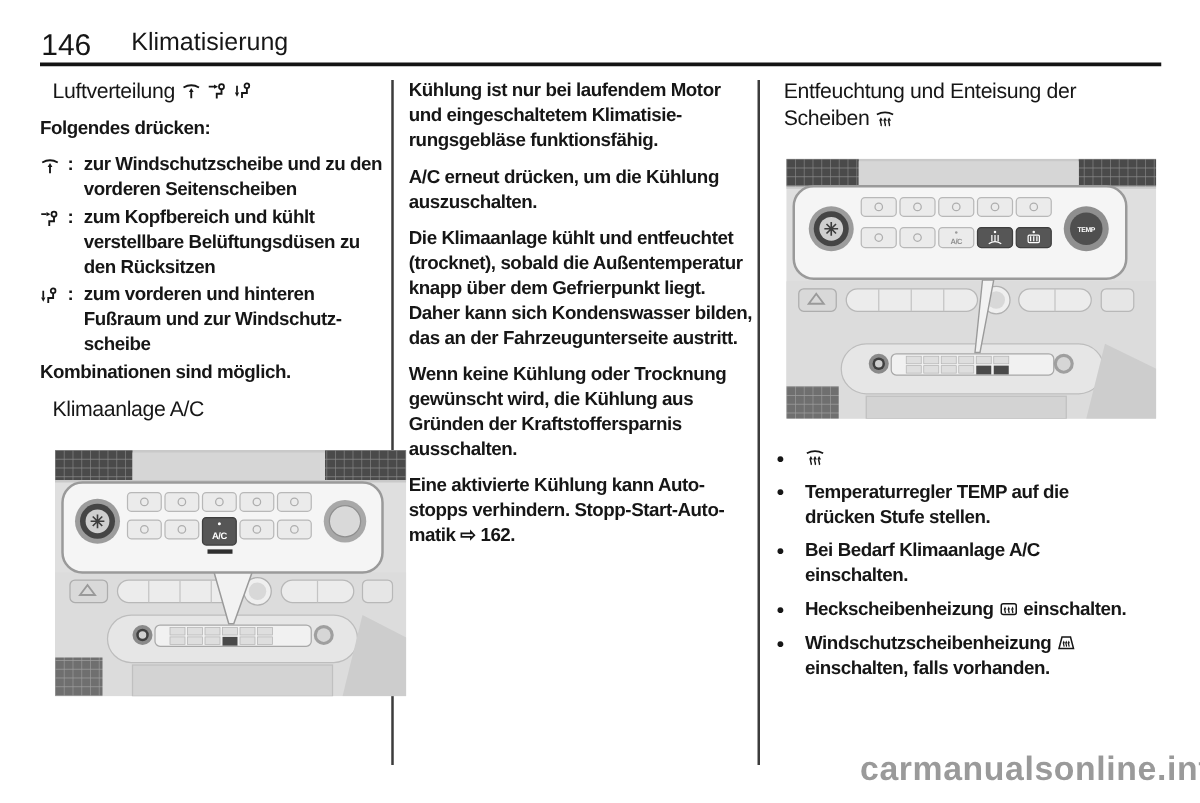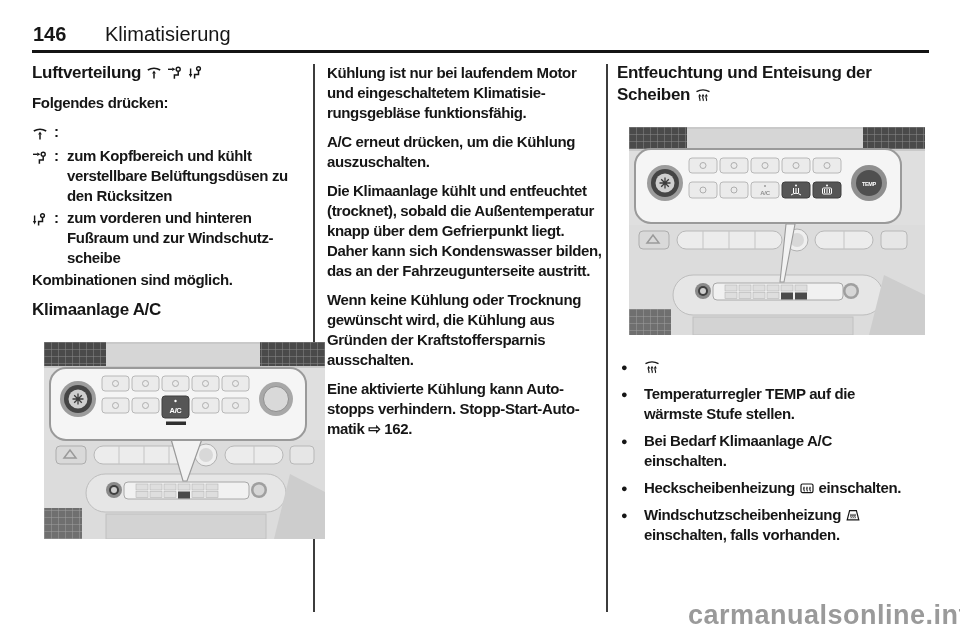--- a/index.html
+++ b/index.html
@@ -1,30 +1,30 @@
 <!DOCTYPE html>
 <html><head>
 <meta charset="utf-8">
 <style>
   html,body{margin:0;padding:0}
   body{
     width:960px;height:642px;position:relative;background:#ffffff;
     font-family:"Liberation Sans",sans-serif;color:#161616;overflow:hidden;
   }
-  .hdr-num{position:absolute;left:33px;top:23px;font-size:20px;font-weight:bold}
+  .hdr-num{position:absolute;left:33px;top:23px;font-size:24px;font-weight:normal}
   .hdr-title{position:absolute;left:105px;top:23px;font-size:20px;font-weight:normal}
   .hdr-rule{position:absolute;left:32px;top:50px;width:897px;height:3px;background:#141414}
   .vdiv{position:absolute;top:64px;width:2px;height:548px;background:#3c3c3c}
   #vdiv1{left:313px}
   #vdiv2{left:606px}
   .col{position:absolute;top:62px;font-size:15px;font-weight:600;line-height:20px;letter-spacing:-0.35px}
   #col1{left:32px;width:281px}
   #col2{left:327px;width:277px}
   #col3{left:617px;width:296px}
-  .col h3{font-size:17px;line-height:22px;margin:0 0 9px;font-weight:bold;letter-spacing:-0.3px}
+  .col h3{font-size:17px;line-height:22px;margin:0 10px 9px;font-weight:normal;letter-spacing:-0.3px}
   .col p{margin:1px 0 9px}
   .kv{display:flex;margin:0 0 2px}
   .kv .ic{width:22px;flex:none;padding-top:2px}
   .kv .sep{width:13px;flex:none}
   .kv .tx{flex:1}
   .note{margin-top:8px}
   .h2nd{margin-top:16px}
   figure{margin:2px 0 10px;padding:12px}
   svg.fig{display:block}
   svg.ti{width:16px;height:16px;vertical-align:-3px;color:#161616}
@@ -102,20 +102,21 @@
       </svg><svg class="ti">
         <use href="#i-foot"></use>
       </svg></h3>
   <p>Folgendes drücken:</p>
 
   <div class="kv">
     <span class="ic"><svg class="ti">
           <use href="#i-wind"></use>
         </svg></span>
     <span class="sep">:</span>
+    <span class="tx">zur Windschutzscheibe und zu den vorderen Seitenscheiben</span>
   </div>
   <div class="kv">
     <span class="ic"><svg class="ti">
           <use href="#i-head"></use>
         </svg></span>
     <span class="sep">:</span>
     <span class="tx">zum Kopfbereich und kühlt verstellbare Belüftungsdüsen zu den Rücksitzen</span>
   </div>
   <div class="kv">
     <span class="ic"><svg class="ti">
@@ -321,21 +322,21 @@
       <circle cx="240" cy="56" r="18" fill="#8f8f8f"></circle>
         <circle cx="240" cy="56" r="13" fill="#4f4f4f"></circle>
       <text x="240" y="58.5" font-size="5.5" font-weight="bold" fill="#ffffff" text-anchor="middle" font-family="Liberation Sans, sans-serif">TEMP</text>
     </svg>
   </figure>
 
   <ul class="bul">
     <li><svg class="ti">
           <use href="#i-defrost"></use>
         </svg> </li>
-    <li><span>Temperaturregler TEMP auf die wärmste Stufe stellen.</span></li>
+    <li><span>Temperaturregler TEMP auf die drücken Stufe stellen.</span></li>
     <li><span>Bei Bedarf Klimaanlage A/C einschalten.</span></li>
     <li><span>Heckscheibenheizung</span> <svg class="ti">
           <use href="#i-rear"></use>
         </svg> <span>einschalten.</span></li>
     <li><span>Windschutzscheibenheizung</span> <svg class="ti">
           <use href="#i-wsheat"></use>
         </svg> <span>einschalten, falls vorhanden.</span></li>
   </ul>
 </div>
 

